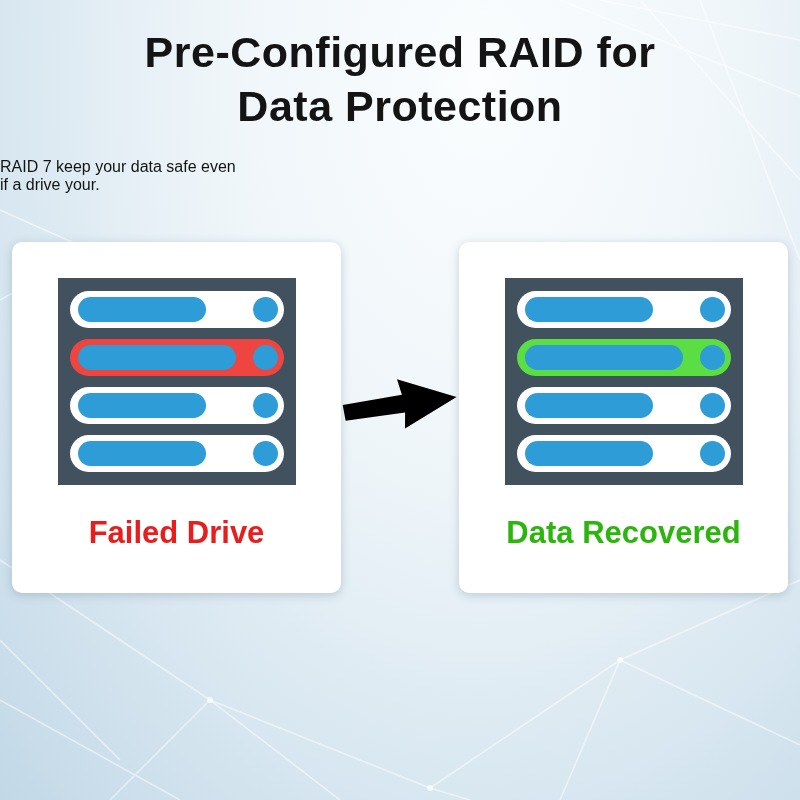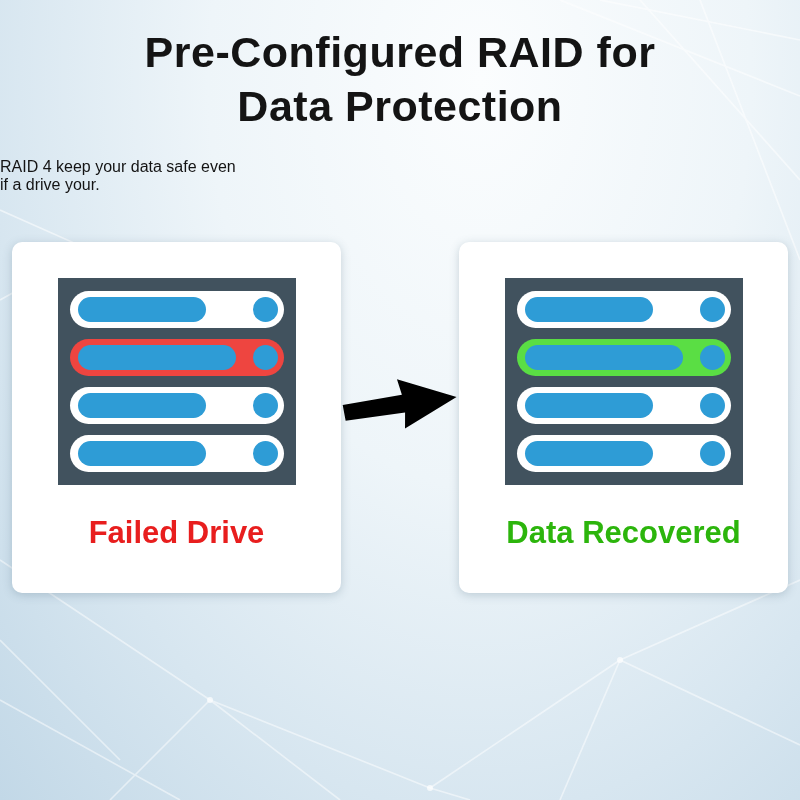--- a/index.html
+++ b/index.html
@@ -141,21 +141,21 @@
 
 <div class="page">
 
   <h1 class="title">
     <div>Pre-Configured RAID for</div>
     <div>Data Protection</div>
   </h1>
 
   <p class="subtitle">
     </p>
-    <div>RAID 4 keep your data safe even</div>
+    <div>RAID 7 keep your data safe even</div>
     <div>if a drive your.</div>
   <p></p>
 
   <div class="cards-row">
 
     <div class="card">
       <div class="enclosure">
         <div class="bay">
           <span class="bar"></span>
           <span class="dot"></span>

